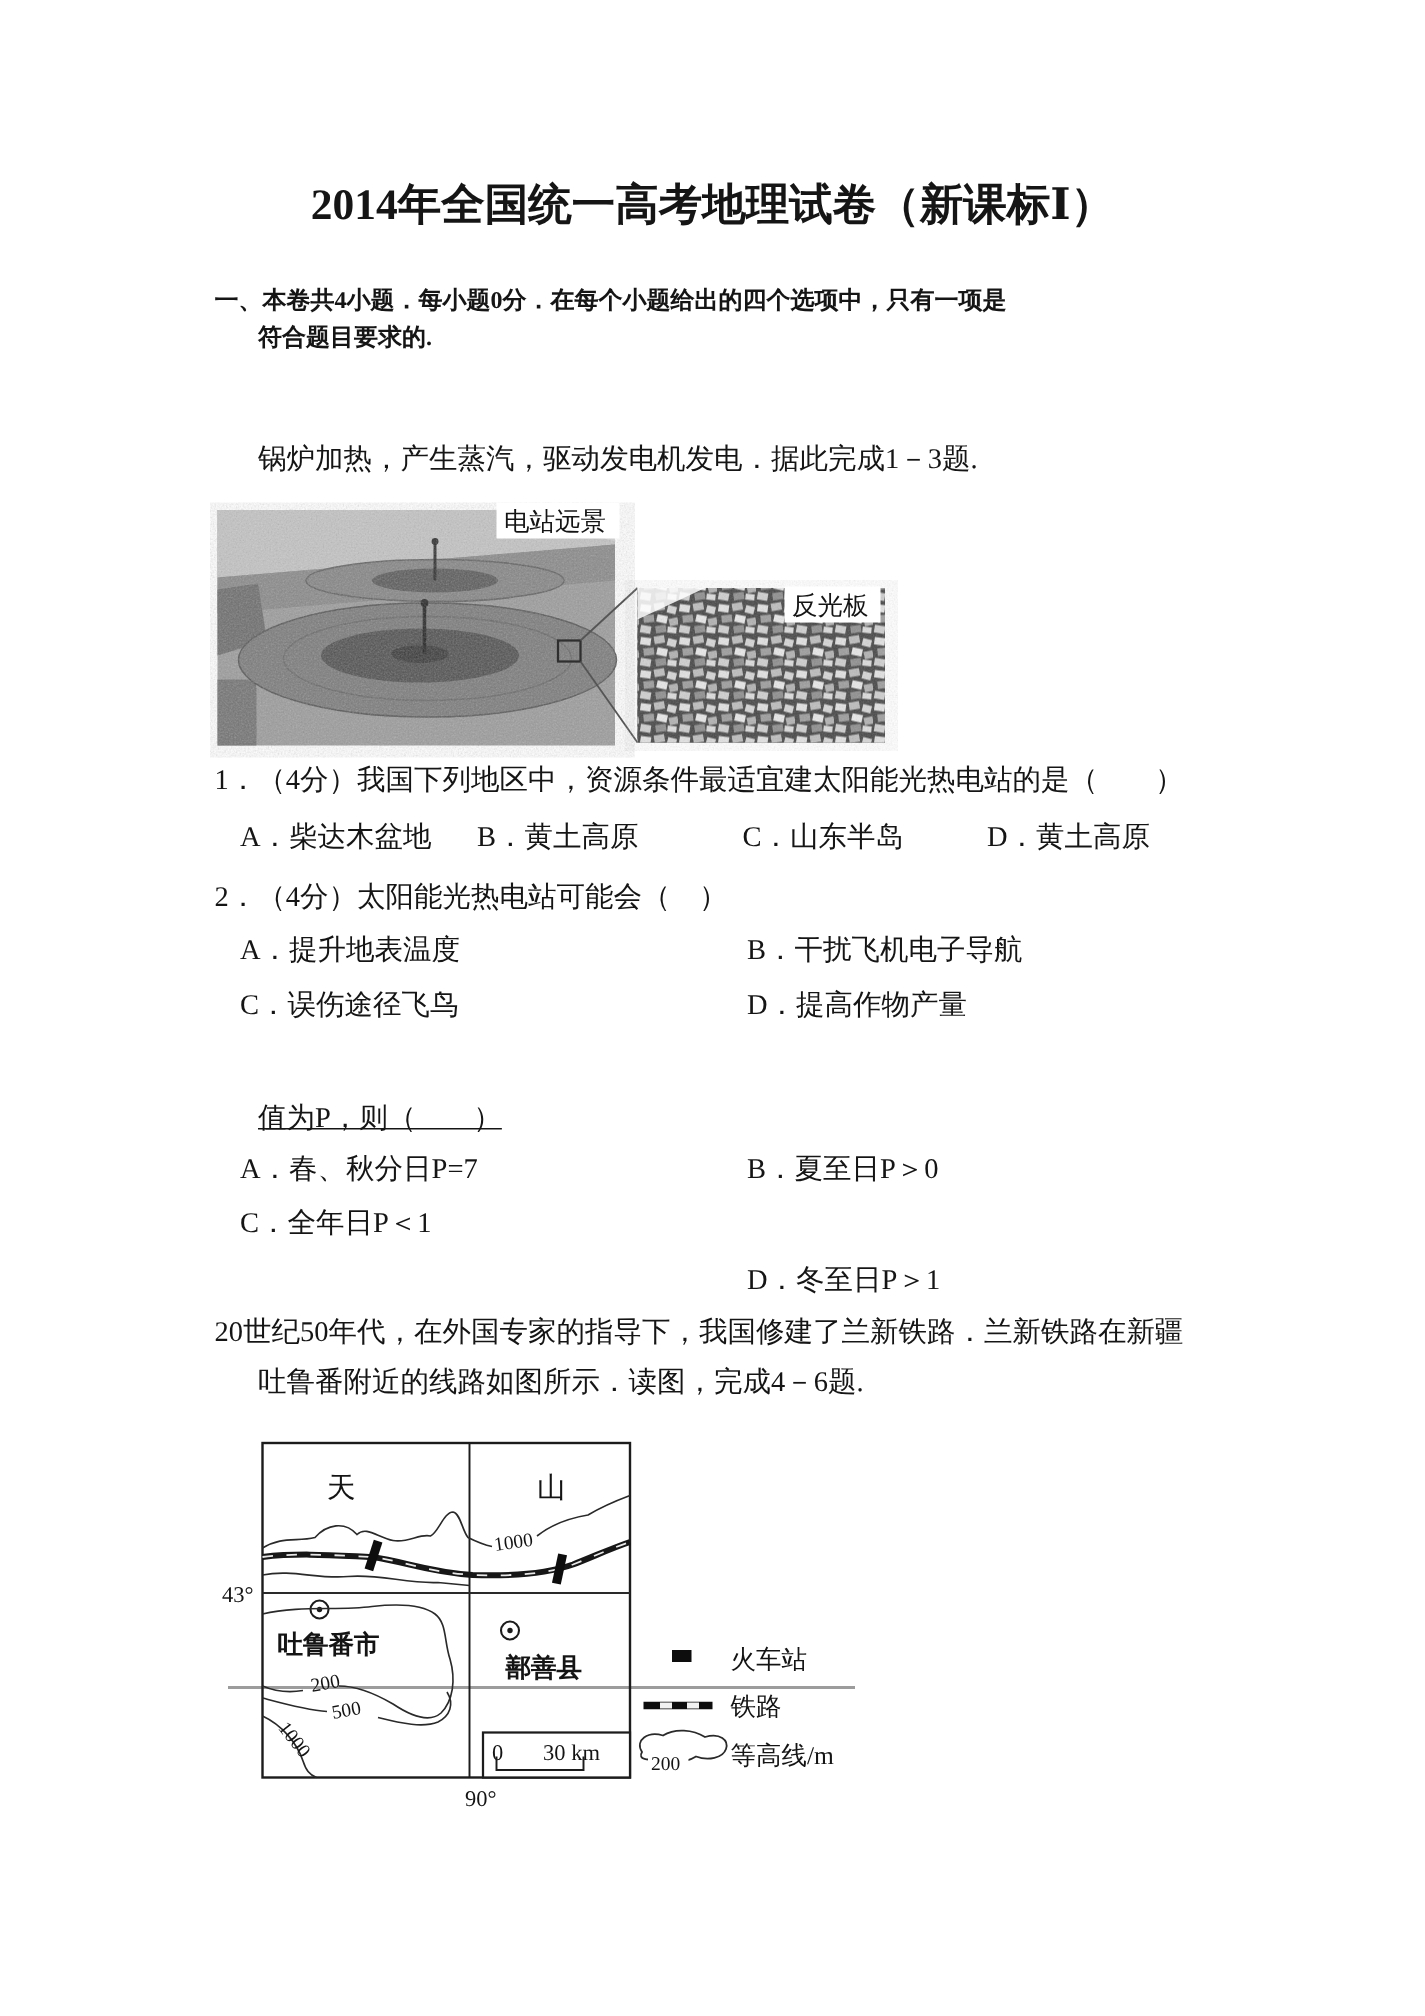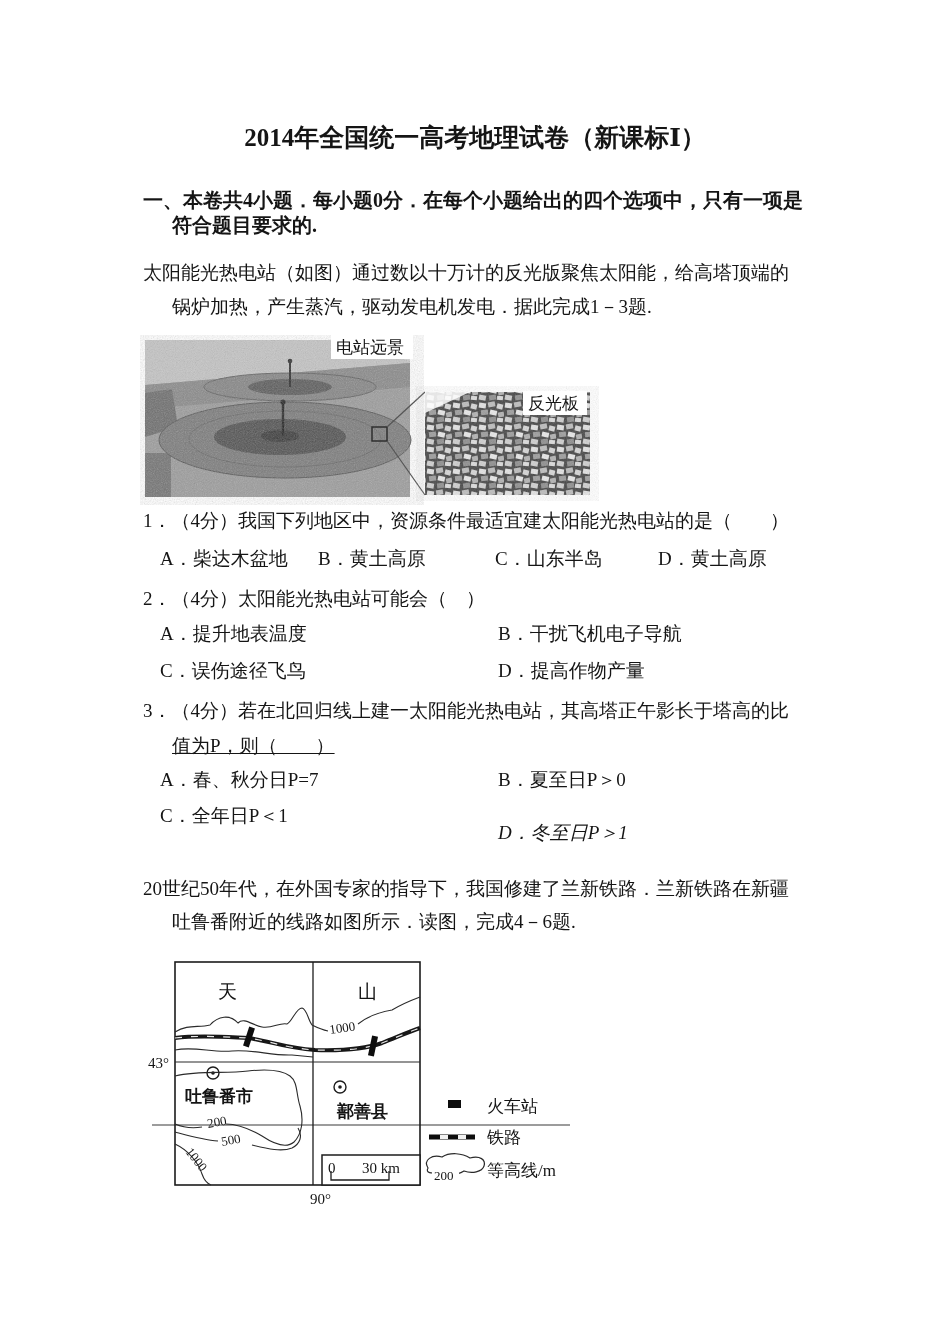--- a/index.html
+++ b/index.html
@@ -2,43 +2,42 @@
 <html><head>
 <meta charset="utf-8">
 <style>
   html,body { margin:0; padding:0; background:#ffffff; }
   .page {
     position:relative; width:950px; height:1344px; background:#ffffff;
     font-family:"Liberation Serif","DejaVu Serif",serif; color:#111;
     overflow:hidden;
   }
   .t { position:absolute; font-size:19px; line-height:27px; white-space:pre; color:#151515; }
-  .title { width:100%; text-align:center; font-size:25px; font-weight:bold; }
-  .sect  { font-size:20px; font-weight:bold; }
+  .title { width:100%; text-align:center; font-size:29px; font-weight:bold; }
+  .sect  { font-size:16px; font-weight:bold; }
   .footer { width:100%; text-align:center; font-size:13.5px; color:#222; }
   svg text { font-family:"Liberation Serif","DejaVu Serif",serif; fill:#141414; }
   svg .maplbl   { font-size:19px; }
   svg .citylbl  { font-size:17px; font-weight:bold; }
   svg .deg      { font-size:15px; }
   svg .contnum  { font-size:13px; }
   svg .leglbl   { font-size:17px; }
   svg .figlbl   { font-size:17px; }
   svg .scalelbl { font-size:15px; }
 </style>
 </head>
 <body>
 
 <div class="page">
 
   <div class="t title" style="top:124px; left:0;">2014年全国统一高考地理试卷（新课标Ⅰ）</div>
 
   <div class="t sect" style="top:187px; left:143px;">一、本卷共4小题．每小题0分．在每个小题给出的四个选项中，只有一项是</div>
   <div class="t sect" style="top:212px; left:172px;">符合题目要求的.</div>
 
-  <div class="t" style="top:259px; left:143px;">太阳能光热电站（如图）通过数以十万计的反光版聚焦太阳能，给高塔顶端的</div>
   <div class="t" style="top:293px; left:172px;">锅炉加热，产生蒸汽，驱动发电机发电．据此完成1－3题.</div>
 
   <svg style="position:absolute; left:140px; top:335px;" width="460" height="170" viewBox="0 0 460 170">
     <defs>
       <filter id="grain" x="-5%" y="-5%" width="110%" height="110%">
         <feTurbulence type="fractalNoise" baseFrequency="0.9" numOctaves="2" stitchTiles="stitch"></feTurbulence>
         <feColorMatrix type="saturate" values="0"></feColorMatrix>
       </filter>
       <pattern id="panels" width="26" height="22" patternUnits="userSpaceOnUse">
         <rect x="0" y="0" width="26" height="22" fill="#474747"></rect>
@@ -100,26 +99,25 @@
   <div class="t" style="top:545px; left:318px;">B．黄土高原</div>
   <div class="t" style="top:545px; left:495px;">C．山东半岛</div>
   <div class="t" style="top:545px; left:658px;">D．黄土高原</div>
 
   <div class="t" style="top:585px; left:143px;">2．（4分）太阳能光热电站可能会（　）</div>
   <div class="t" style="top:620px; left:160px;">A．提升地表温度</div>
   <div class="t" style="top:620px; left:498px;">B．干扰飞机电子导航</div>
   <div class="t" style="top:657px; left:160px;">C．误伤途径飞鸟</div>
   <div class="t" style="top:657px; left:498px;">D．提高作物产量</div>
 
-  <div class="t" style="top:697px; left:143px;">3．（4分）若在北回归线上建一太阳能光热电站，其高塔正午影长于塔高的比</div>
   <div class="t" style="top:732px; left:172px;text-decoration:underline;">值为P，则（　　）</div>
   <div class="t" style="top:766px; left:160px;">A．春、秋分日P=7</div>
   <div class="t" style="top:766px; left:498px;">B．夏至日P＞0</div>
   <div class="t" style="top:802px; left:160px;">C．全年日P＜1</div>
-  <div class="t" style="top:819px; left:498px;font-style:italic;">D．冬至日P＞1</div>
+  <div class="t" style="top:840px; left:498px;">D．冬至日P＞1</div>
 
   <div class="t" style="top:875px; left:143px;">20世纪50年代，在外国专家的指导下，我国修建了兰新铁路．兰新铁路在新疆</div>
   <div class="t" style="top:908px; left:172px;">吐鲁番附近的线路如图所示．读图，完成4－6题.</div>
 
   <svg style="position:absolute; left:140px; top:952px;" width="480" height="265" viewBox="0 0 480 265">
 
     <line x1="12" y1="173" x2="430" y2="173" stroke="#9c9c9c" stroke-width="2"></line>
 
     <g fill="none" stroke="#1c1c1c" stroke-width="1.6">
       <rect x="35" y="10" width="245" height="223"></rect>

